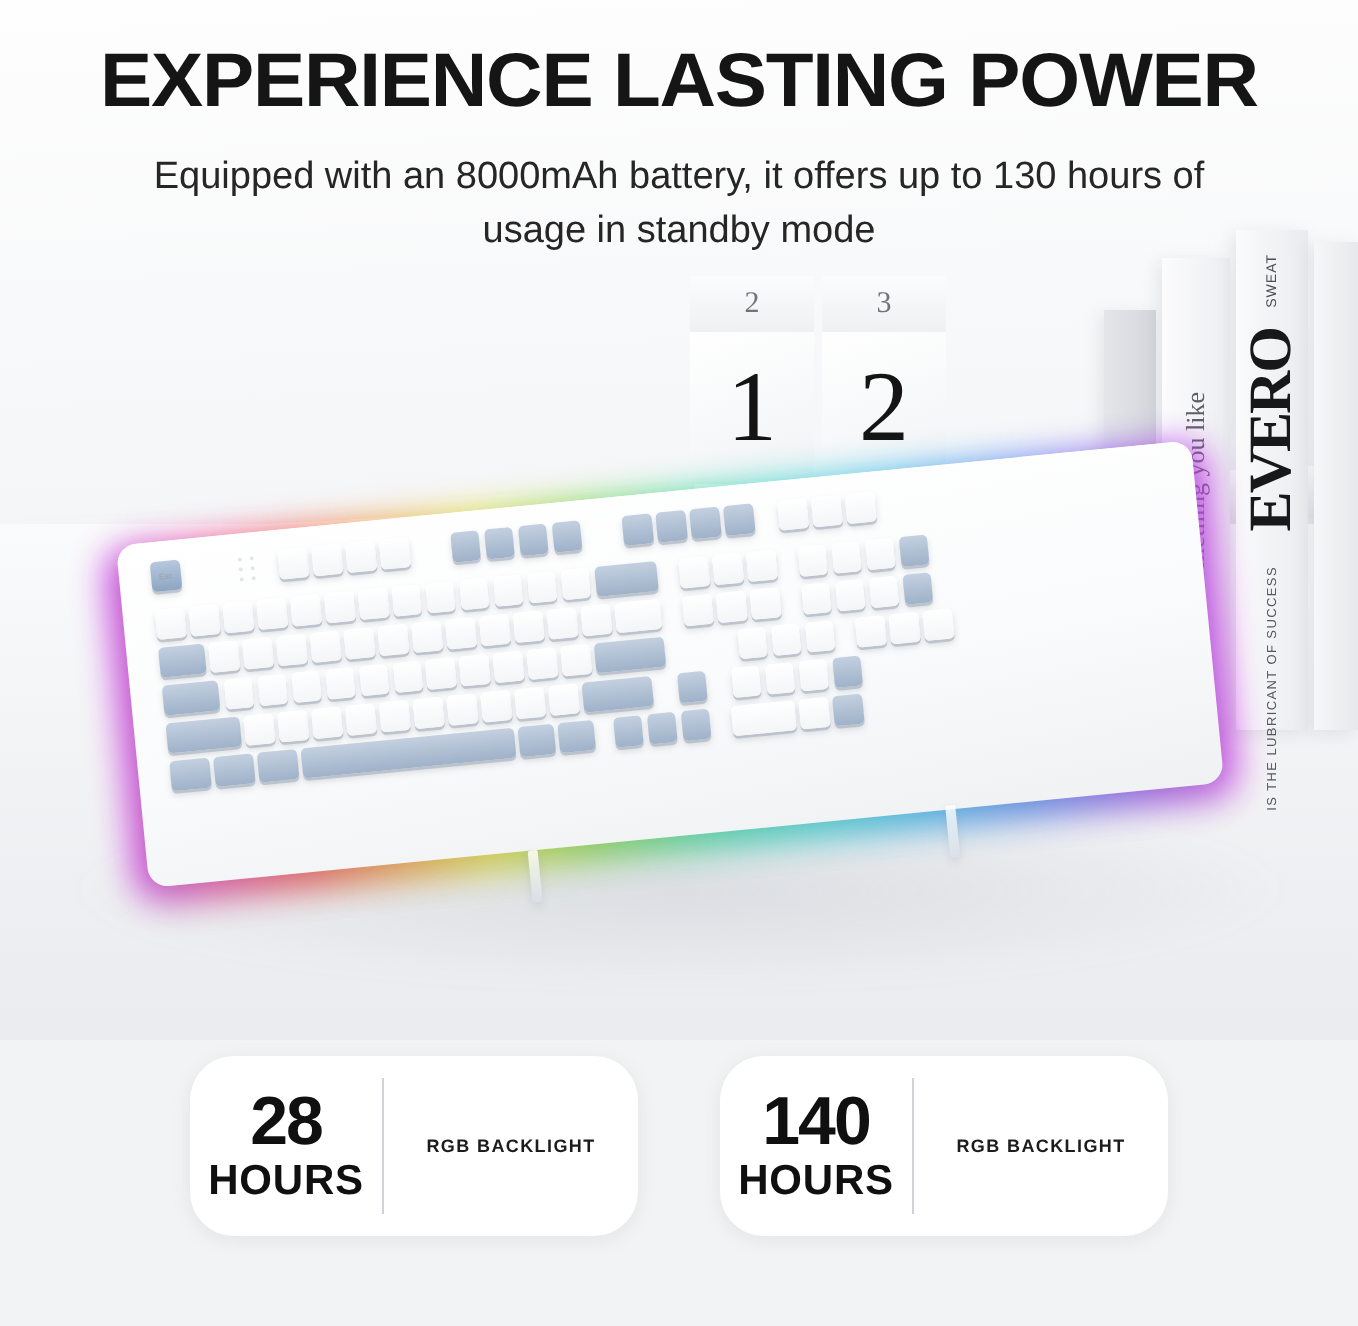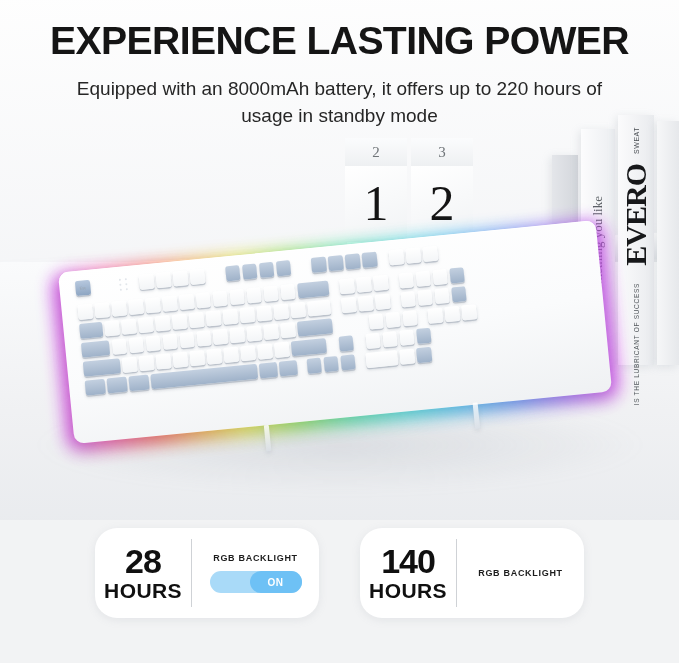--- a/index.html
+++ b/index.html
@@ -384,35 +384,32 @@
             <div class="key blue" style="width: 14.6px;"></div>
           </div>
         </div>
     </div>
     <div class="kb-stand" style="left:200px; top:186px; width:5px; height:26px;"></div>
     <div class="kb-stand" style="left:410px; top:184px; width:5px; height:26px;"></div>
   </div>
 </div>
 
 <div class="headline">EXPERIENCE LASTING POWER</div>
-<div class="subhead">Equipped with an 8000mAh battery, it offers up to 220 hours of usage in standby mode</div>
+<div class="subhead">Equipped with an 8000mAh battery, it offers up to 130 hours of usage in standby mode</div>
 
 <div class="cards">
 
   <div class="card">
     <div class="card-left">
       <div class="card-num">28</div>
       <div class="card-unit">HOURS</div>
     </div>
     <div class="card-div"></div>
     <div class="card-right">
       <div class="card-label">RGB BACKLIGHT</div>
-      <div class="toggle on">
-        <div class="knob">ON</div>
-      </div>
     </div>
   </div>
 
   <div class="card">
     <div class="card-left">
       <div class="card-num">140</div>
       <div class="card-unit">HOURS</div>
     </div>
     <div class="card-div"></div>
     <div class="card-right">

